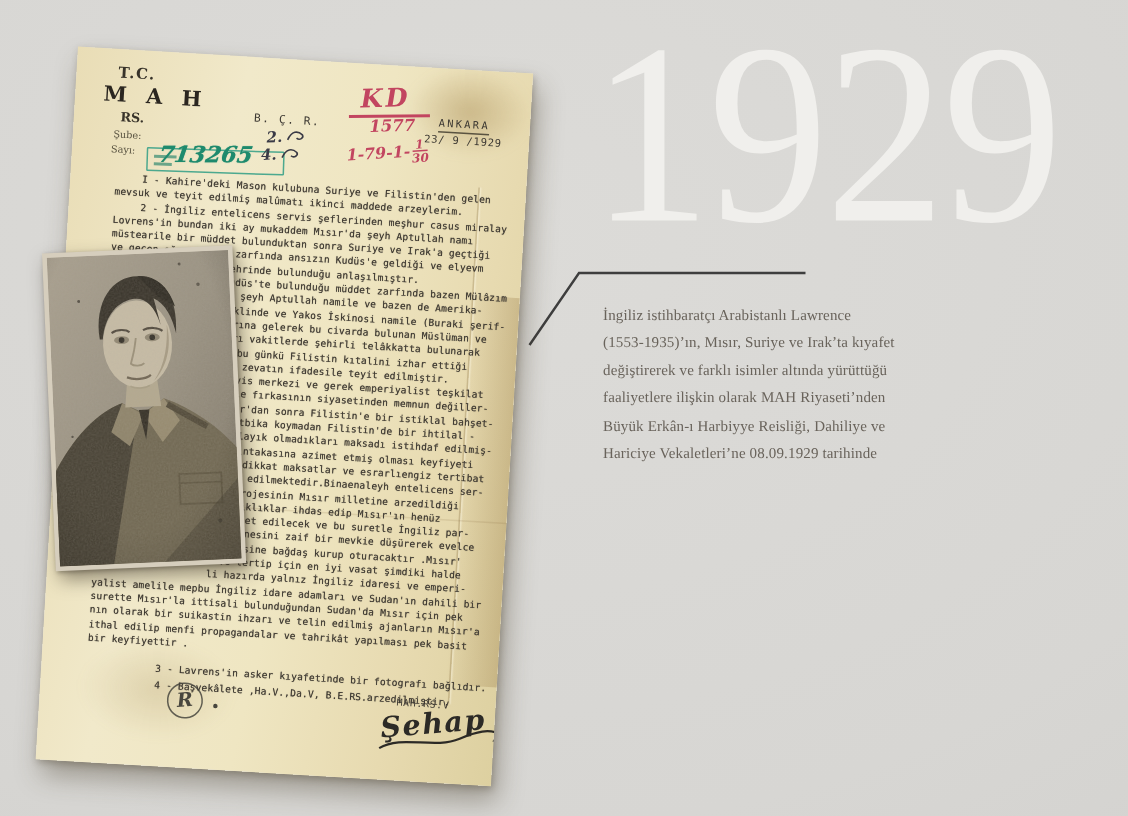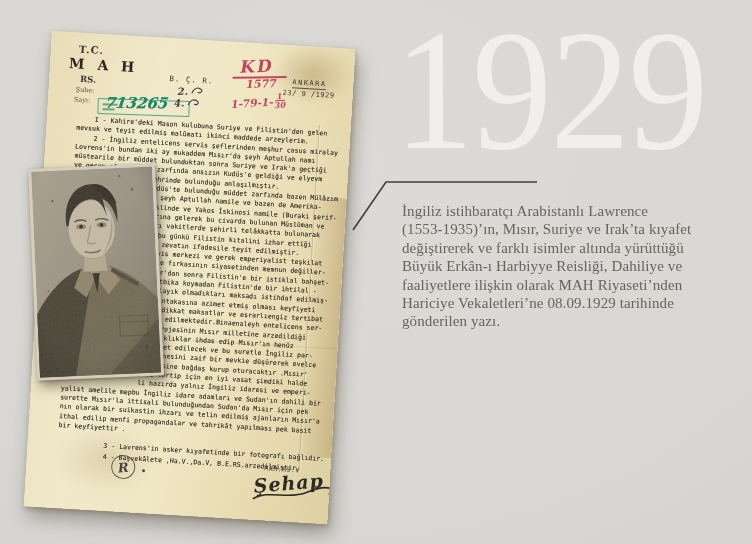--- a/index.html
+++ b/index.html
@@ -21,21 +21,21 @@
     white-space:nowrap;
   }
 
   
   .leader { position:absolute; left:345px; top:170px; }
 
   
   .caption { position:absolute; left:402px; top:202px; }
   .caption > div {
     font-family:"Liberation Serif", serif;
-    font-size:15px; line-height:18.4px; letter-spacing:0.1px;
+    font-size:10px; line-height:18.4px; letter-spacing:0.1px;
     color:#69635b; white-space:nowrap;
   }
 
   
   .doc {
     position:absolute; left:52px; top:31px; width:304px; height:476px;
     transform:rotate(3.4deg); transform-origin:top left;
     background:linear-gradient(100deg, #e9ddb6 0%, #f1e9ca 30%, #efe6c2 55%, #e7dab0 80%, #ddd0a0 100%);
     box-shadow:4px 10px 18px rgba(70,60,40,.40), 1px 2px 5px rgba(70,60,40,.30);
     overflow:hidden;
@@ -137,24 +137,23 @@
   <div class="year">1929</div>
 
   <svg class="leader" width="200" height="70">
     <polyline points="192,12 41,12 8,60" fill="none" stroke="#3e3e3e" stroke-width="1.6"></polyline>
   </svg>
 
   <div class="caption">
     <div>İngiliz istihbaratçı Arabistanlı Lawrence</div>
     <div>(1553-1935)’ın, Mısır, Suriye ve Irak’ta kıyafet</div>
     <div>değiştirerek ve farklı isimler altında yürüttüğü</div>
+    <div>faaliyetlere ilişkin olarak MAH Riyaseti’nden</div>
     <div>Büyük Erkân-ı Harbiyye Reisliği, Dahiliye ve</div>
-    <div>faaliyetlere ilişkin olarak MAH Riyaseti’nden</div>
     <div>Hariciye Vekaletleri’ne 08.09.1929 tarihinde</div>
-    <div>gönderilen yazı.</div>
   </div>
 
   <div class="doc">
     <div class="stain-tr"></div>
     <div class="stain-r"></div>
     <div class="stain-bl"></div>
     <div class="crease-v"></div>
     <div class="crease-h"></div>
 
     <div class="lh lh-tc">T.C.</div>

